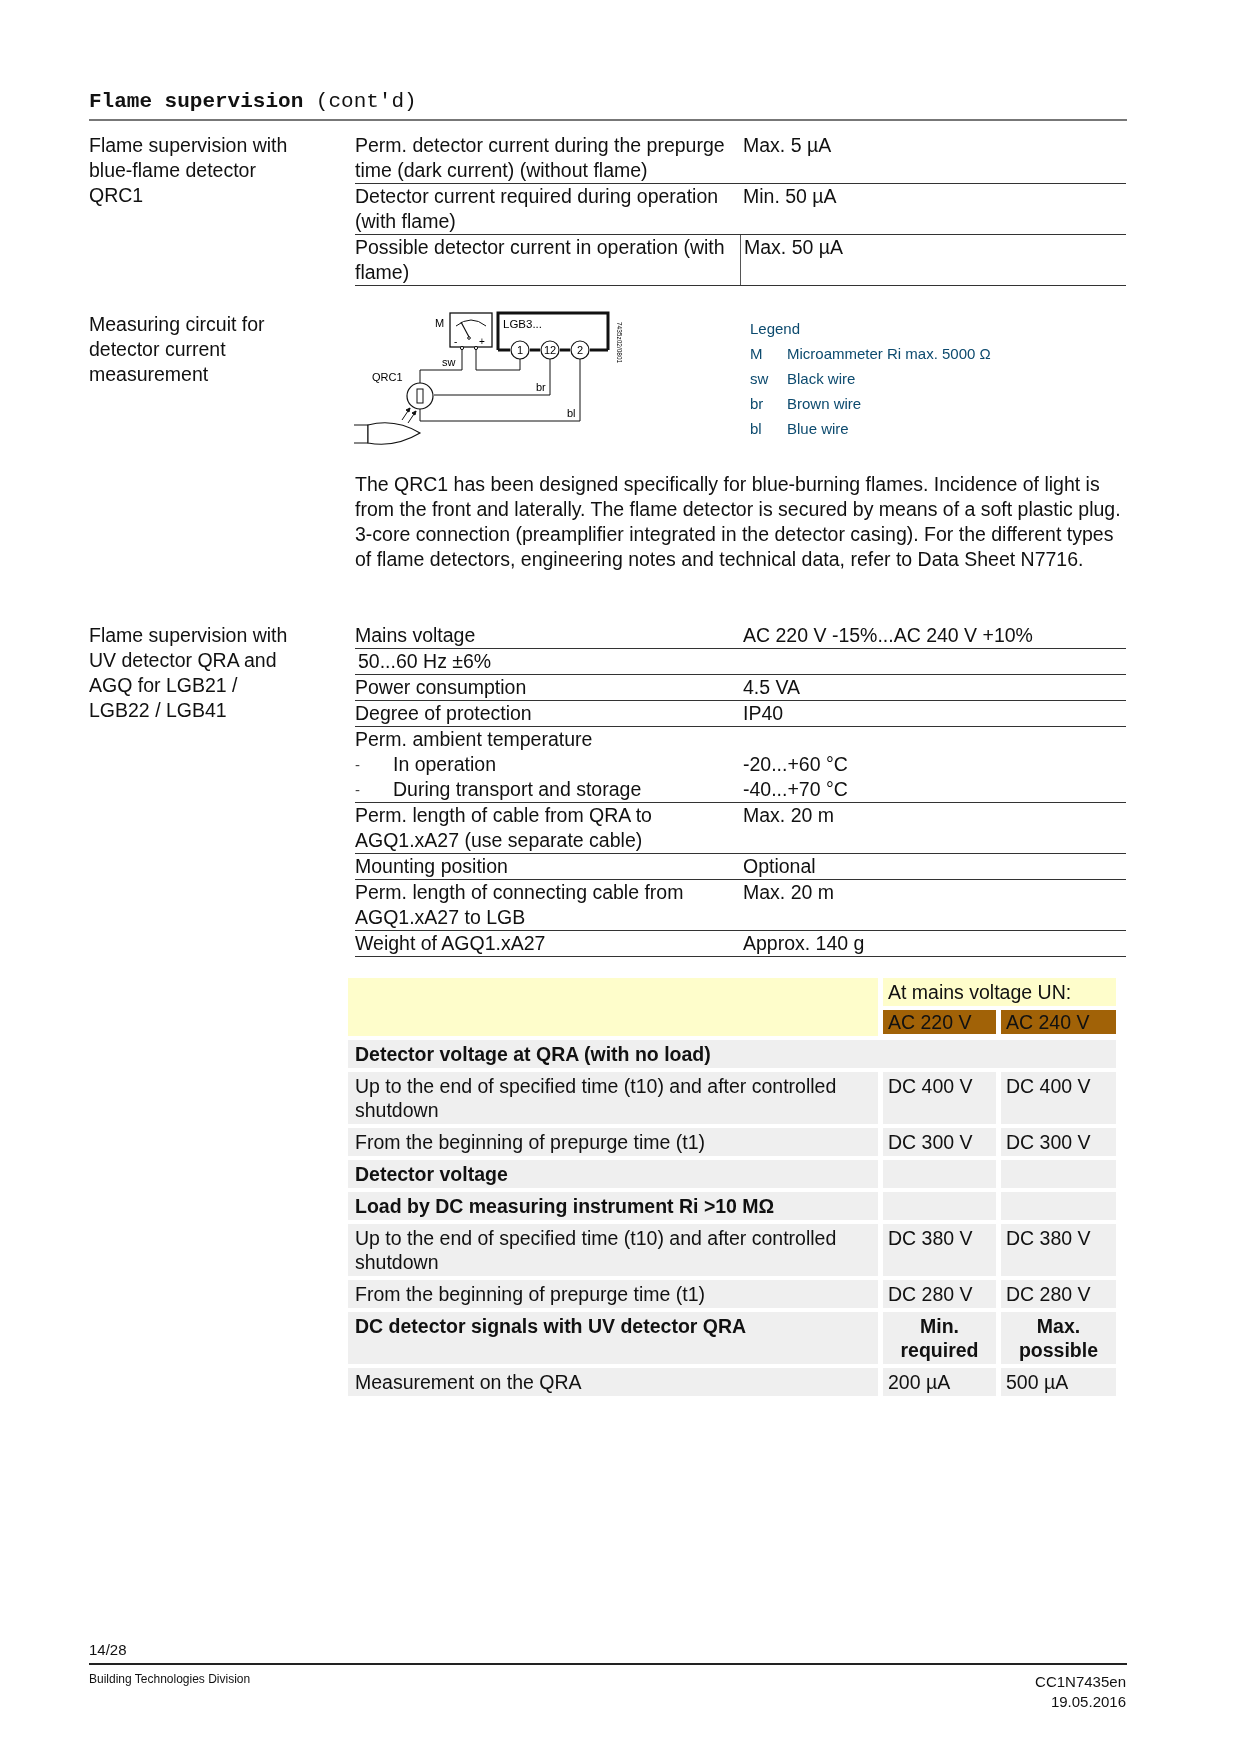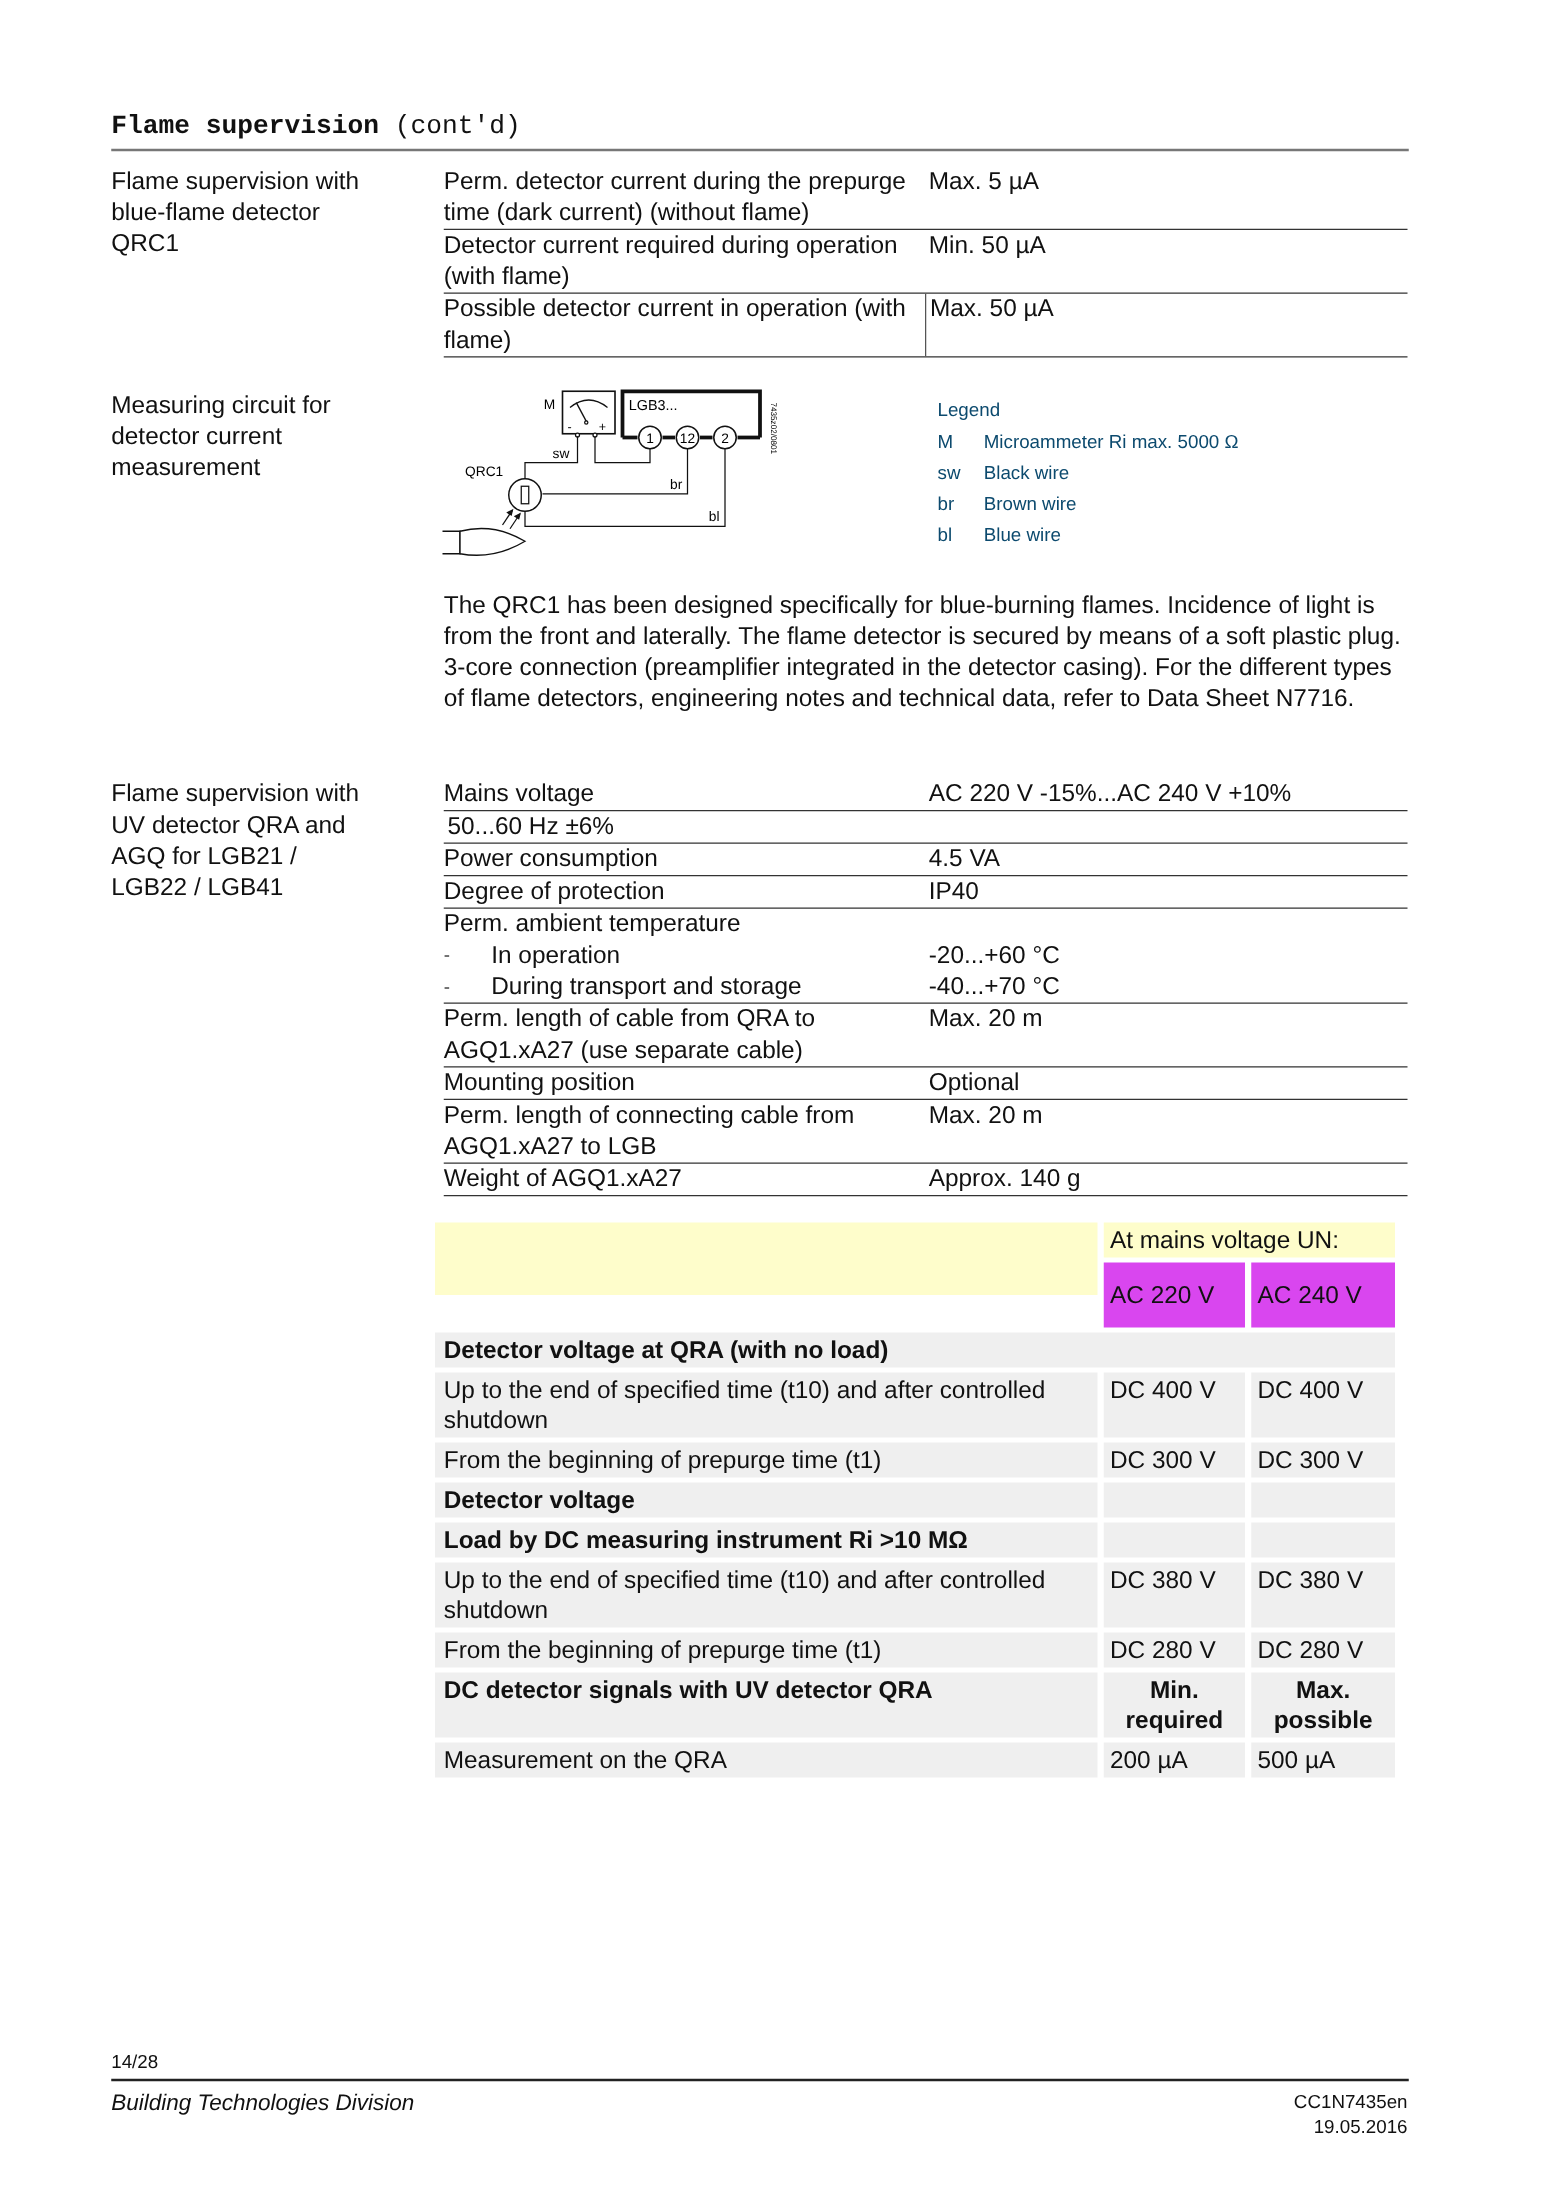--- a/index.html
+++ b/index.html
@@ -33,27 +33,27 @@
   .vrow .c2 { width:113px; margin-left:5px; }
   .vrow .c3 { width:115px; margin-left:5px; }
   .vrow.bold .c1 { font-weight:bold; }
   .vrow .center { text-align:center; font-weight:bold; }
   .vrow.full .c1 { width:836px; }
   .yhead { display:flex; margin-bottom:4px; }
   .yhead .yl { width:530px; background:#fefdcb; height:58px; }
   .yhead .yr { margin-left:5px; width:233px; }
   .yhead .yr .ytop { background:#fefdcb; line-height:24px; padding:2px 5px; margin-bottom:4px; }
   .yhead .yr .ybot { display:flex; }
-  .yhead .yr .ybot div { background:#d946ef; line-height:24px; padding:14px 5px; box-sizing:border-box; }
+  .yhead .yr .ybot div { background:#a16207; line-height:24px; padding:0 5px; box-sizing:border-box; }
   .yhead .yr .ybot .a { width:113px; }
   .yhead .yr .ybot .b { width:115px; margin-left:5px; }
   
   .pgnum { left:89px; top:1641px; font-size:15px; }
   .foot-rule { left:89px; top:1663px; width:1038px; border-top:2px solid #222; }
-  .foot-left { left:89px; top:1672px; font-size:18px;font-style:italic; }
+  .foot-left { left:89px; top:1672px; font-size:12px; }
   .foot-right { right:115px; top:1672px; font-size:15px; text-align:right; line-height:20px; }
   svg text { font-family:"Liberation Sans", sans-serif; }
 </style>
 </head>
 <body>
 
 <div class="abs sec-title"><b>Flame supervision</b><span> (cont'd)</span></div>
 <div class="abs top-rule"></div>
 
 <div class="abs lbl" style="top:133px;">

